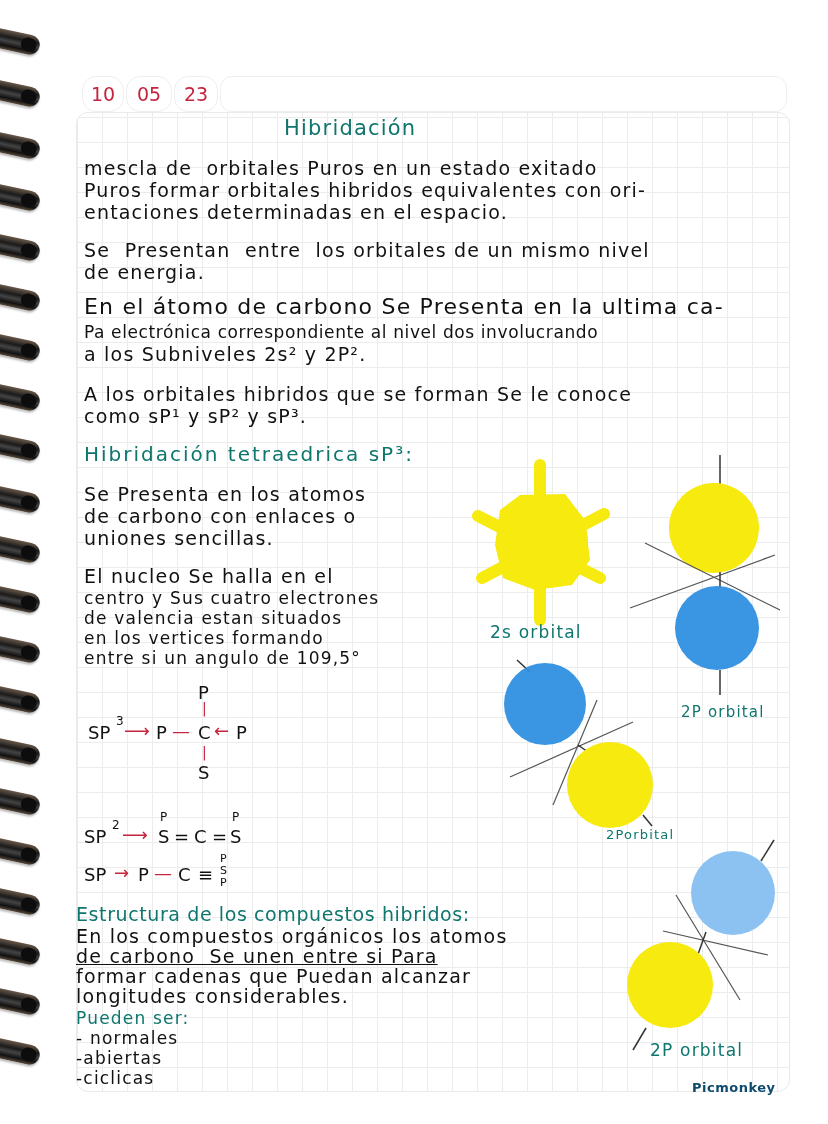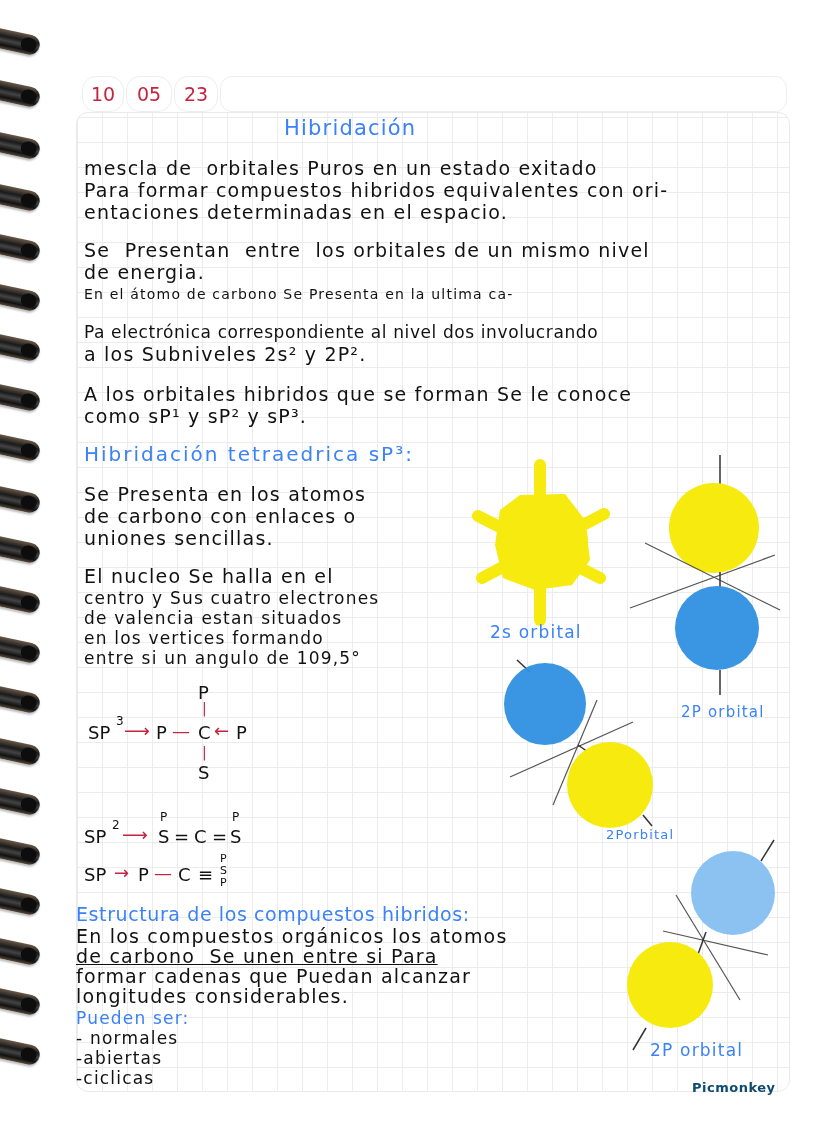--- a/index.html
+++ b/index.html
@@ -38,21 +38,21 @@
       linear-gradient(#ececec 1px, transparent 1px),
       linear-gradient(90deg, #ececec 1px, transparent 1px);
     background-size:25px 25px;
     background-position:0 4px;
   }
   .txt {
     position:absolute; color:#111; white-space:pre;
     font-family:"DejaVu Sans", sans-serif; font-size:19px; letter-spacing:1.2px;
     line-height:21px;
   }
-  .red { color:#3b82f6; }
+  .red { color:#0f766e; }
   .title { font-size:21px; }
   .formula { position:absolute; font-size:18px; color:#111; font-family:"DejaVu Sans", sans-serif; }
   .arrow { color:#c4243d; }
   svg.orb { position:absolute; left:0; top:0; }
   .watermark {
     position:absolute; left:692px; top:1080px; color:#0c4a6e; font-size:13px; font-weight:bold;
     letter-spacing:0.5px;
   }
 </style>
 </head>
@@ -87,27 +87,27 @@
   <div class="date-cell" style="left:44px;width:44px">05</div>
   <div class="date-cell" style="left:92px;width:42px">23</div>
   <div class="date-field"></div>
 </div>
 
 <div class="page"></div>
 
 <div class="txt red title" style="left:284px;top:118px;">Hibridación</div>
 
 <div class="txt" style="left:84px;top:158px;">mescla de  orbitales Puros en un estado exitado</div>
-<div class="txt" style="left:84px;top:180px;">Para formar compuestos hibridos equivalentes con ori-</div>
+<div class="txt" style="left:84px;top:180px;">Puros formar orbitales hibridos equivalentes con ori-</div>
 <div class="txt" style="left:84px;top:202px;">entaciones determinadas en el espacio.</div>
 
 <div class="txt" style="left:84px;top:240px;">Se  Presentan  entre  los orbitales de un mismo nivel</div>
 <div class="txt" style="left:84px;top:262px;">de energia.</div>
 
-<div class="txt" style="left:84px;top:284px;font-size:14px;">En el átomo de carbono Se Presenta en la ultima ca-</div>
+<div class="txt" style="left:84px;top:296px;font-size:22px;">En el átomo de carbono Se Presenta en la ultima ca-</div>
 <div class="txt" style="left:84px;top:322px;font-size:17px;letter-spacing:0.6px;">Pa electrónica correspondiente al nivel dos involucrando</div>
 <div class="txt" style="left:84px;top:344px;">a los Subniveles 2s² y 2P².</div>
 
 <div class="txt" style="left:84px;top:384px;">A los orbitales hibridos que se forman Se le conoce</div>
 <div class="txt" style="left:84px;top:406px;">como sP¹ y sP² y sP³.</div>
 
 <div class="txt red" style="left:84px;top:444px;font-size:20px;letter-spacing:2px;">Hibridación tetraedrica sP³:</div>
 <div class="txt" style="left:84px;top:484px;">Se Presenta en los atomos</div>
 <div class="txt" style="left:84px;top:506px;">de carbono con enlaces o</div>
 <div class="txt" style="left:84px;top:528px;">uniones sencillas.</div>

